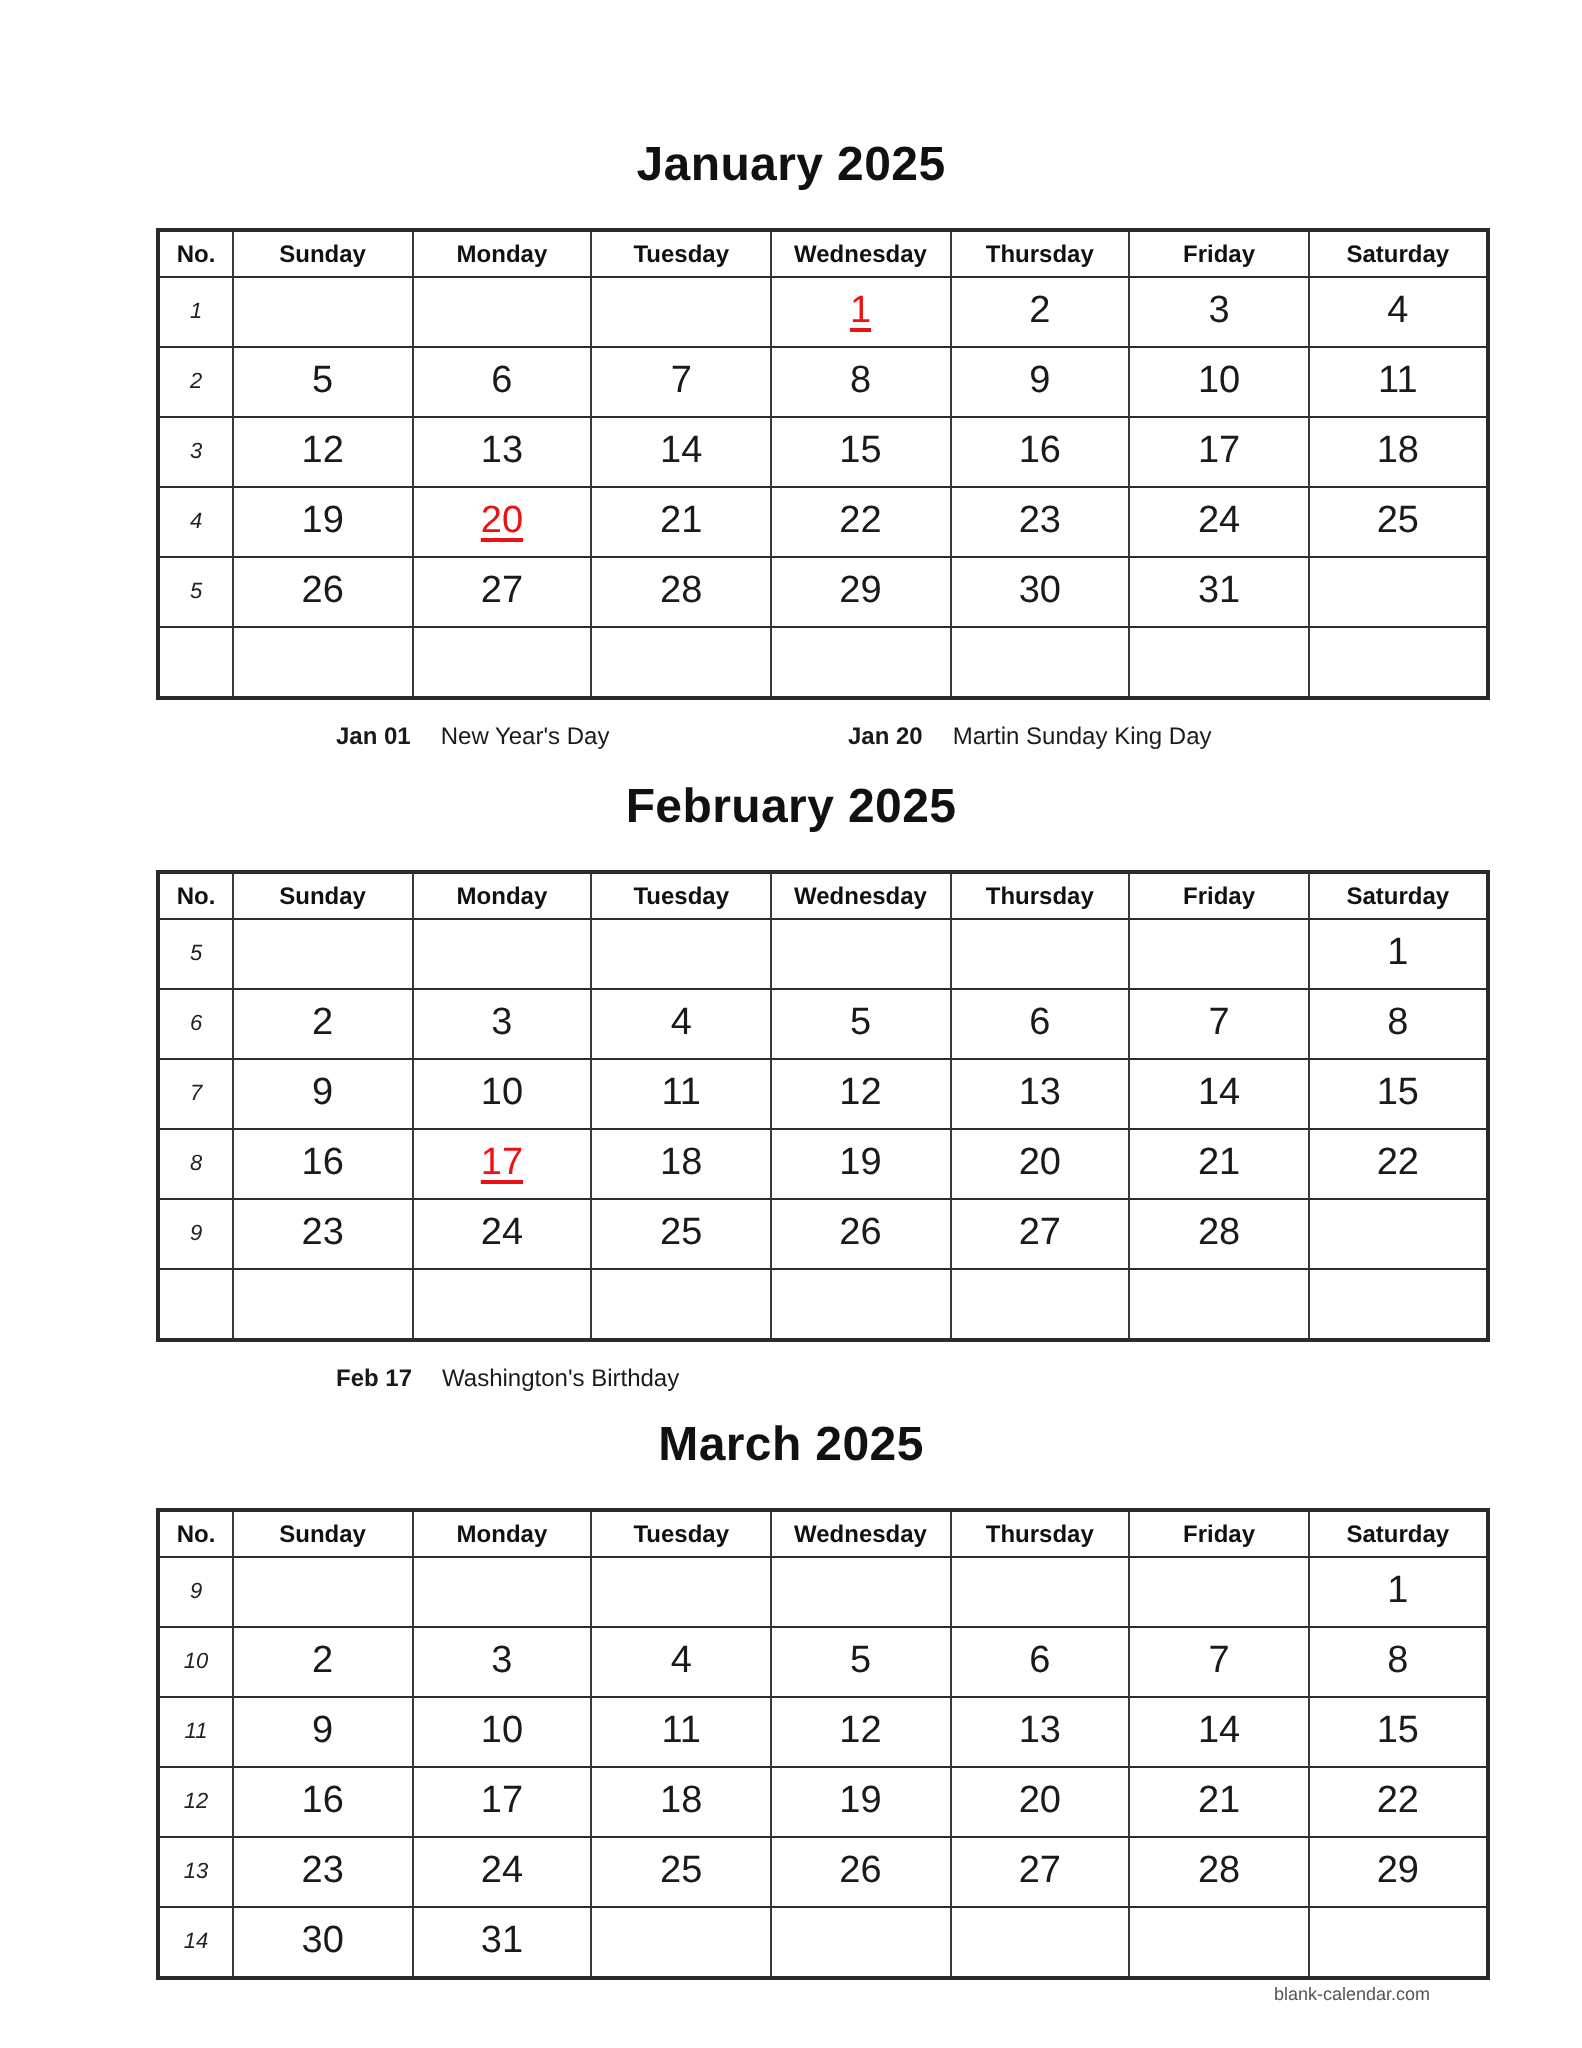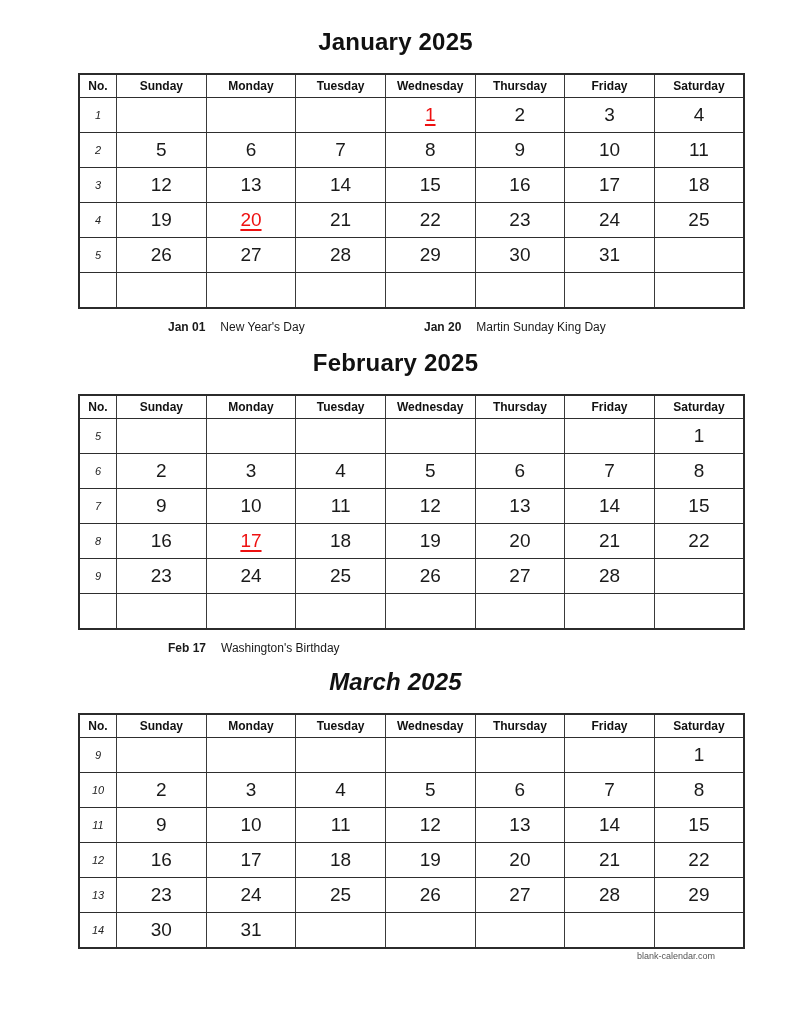--- a/index.html
+++ b/index.html
@@ -14,23 +14,23 @@
 
   .month-title {
     text-align: center;
     font-size: 24px;
     font-weight: bold;
     color: #111111;
     margin: 0;
     line-height: 30px;
     letter-spacing: 0.2px;
   }
-  #month-0 .month-title { padding-top: 27px; }
+  #month-0 .month-title { padding-top: 68px; }
   #month-1 .month-title { padding-top: 8px; }
-  #month-2 .month-title { padding-top: 6px; font-style: italic; }
+  #month-2 .month-title { padding-top: 6px; }
 
   table.cal {
     margin: 16px 0 0 78px;
     width: 667px;
     border-collapse: collapse;
     table-layout: fixed;
     border: 2px solid #2b2b2b;
   }
   .cal th, .cal td {
     border-left: 1px solid #3a3a3a;

